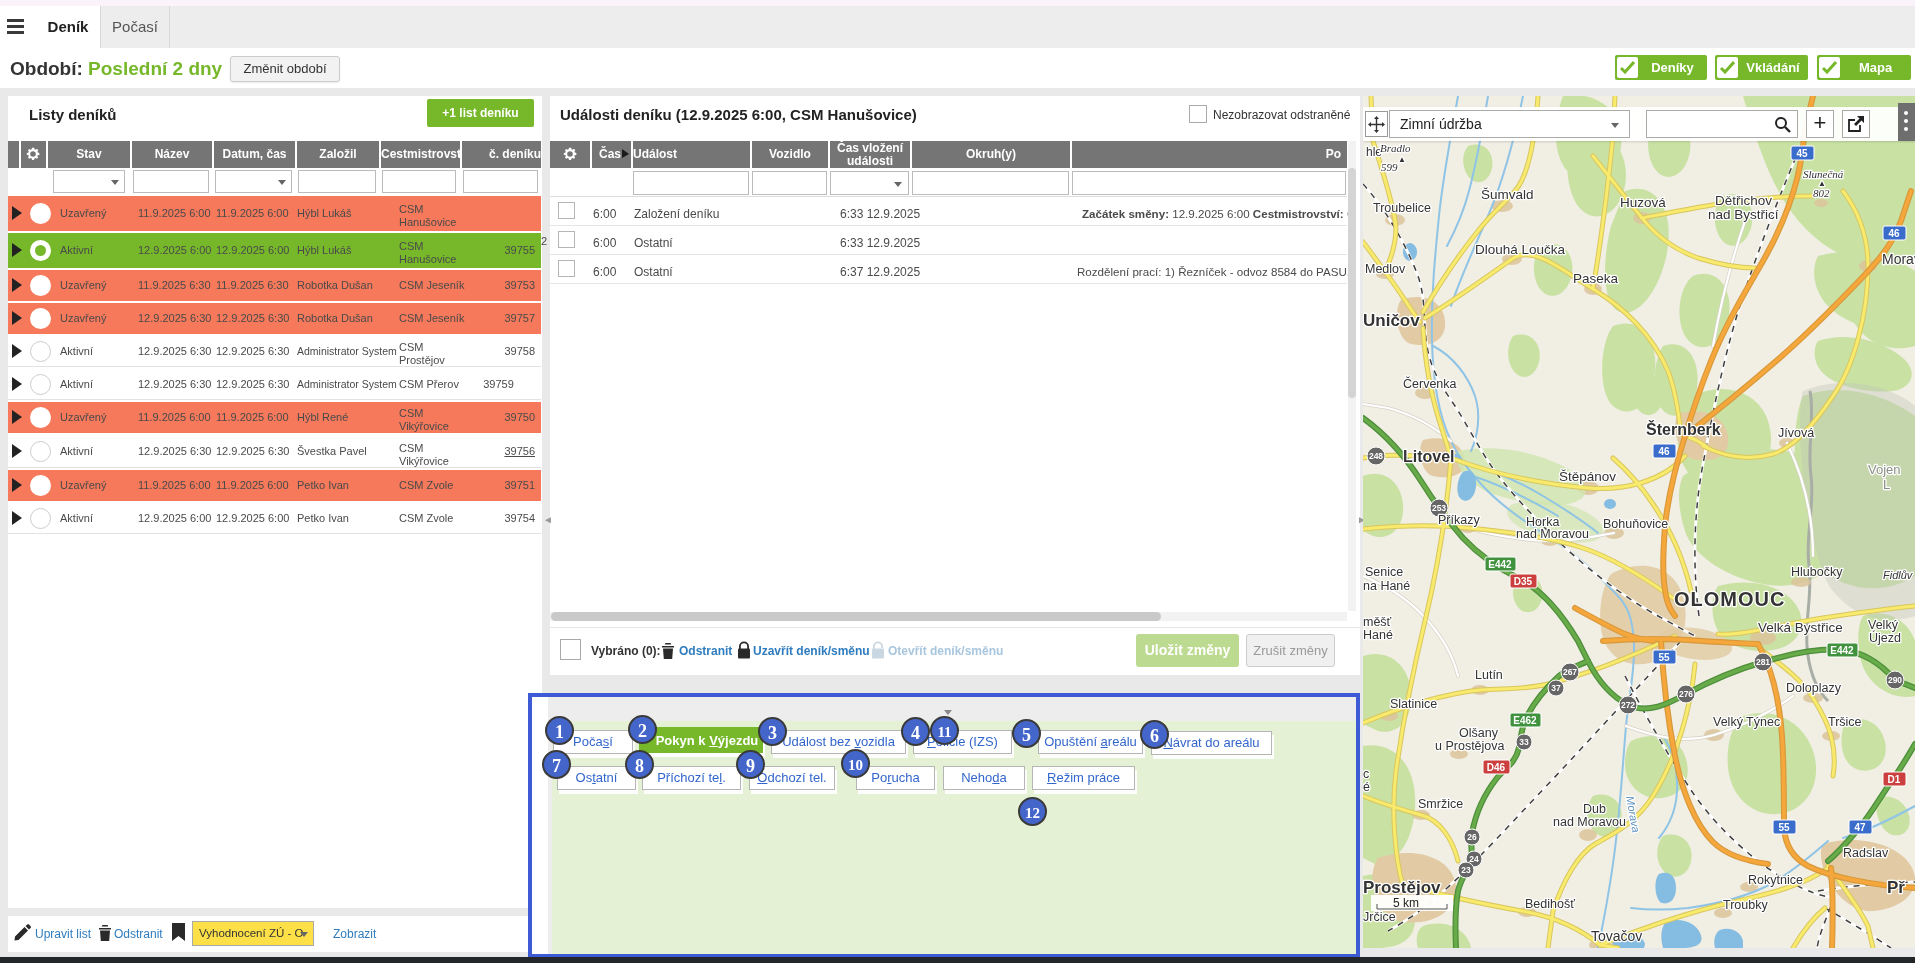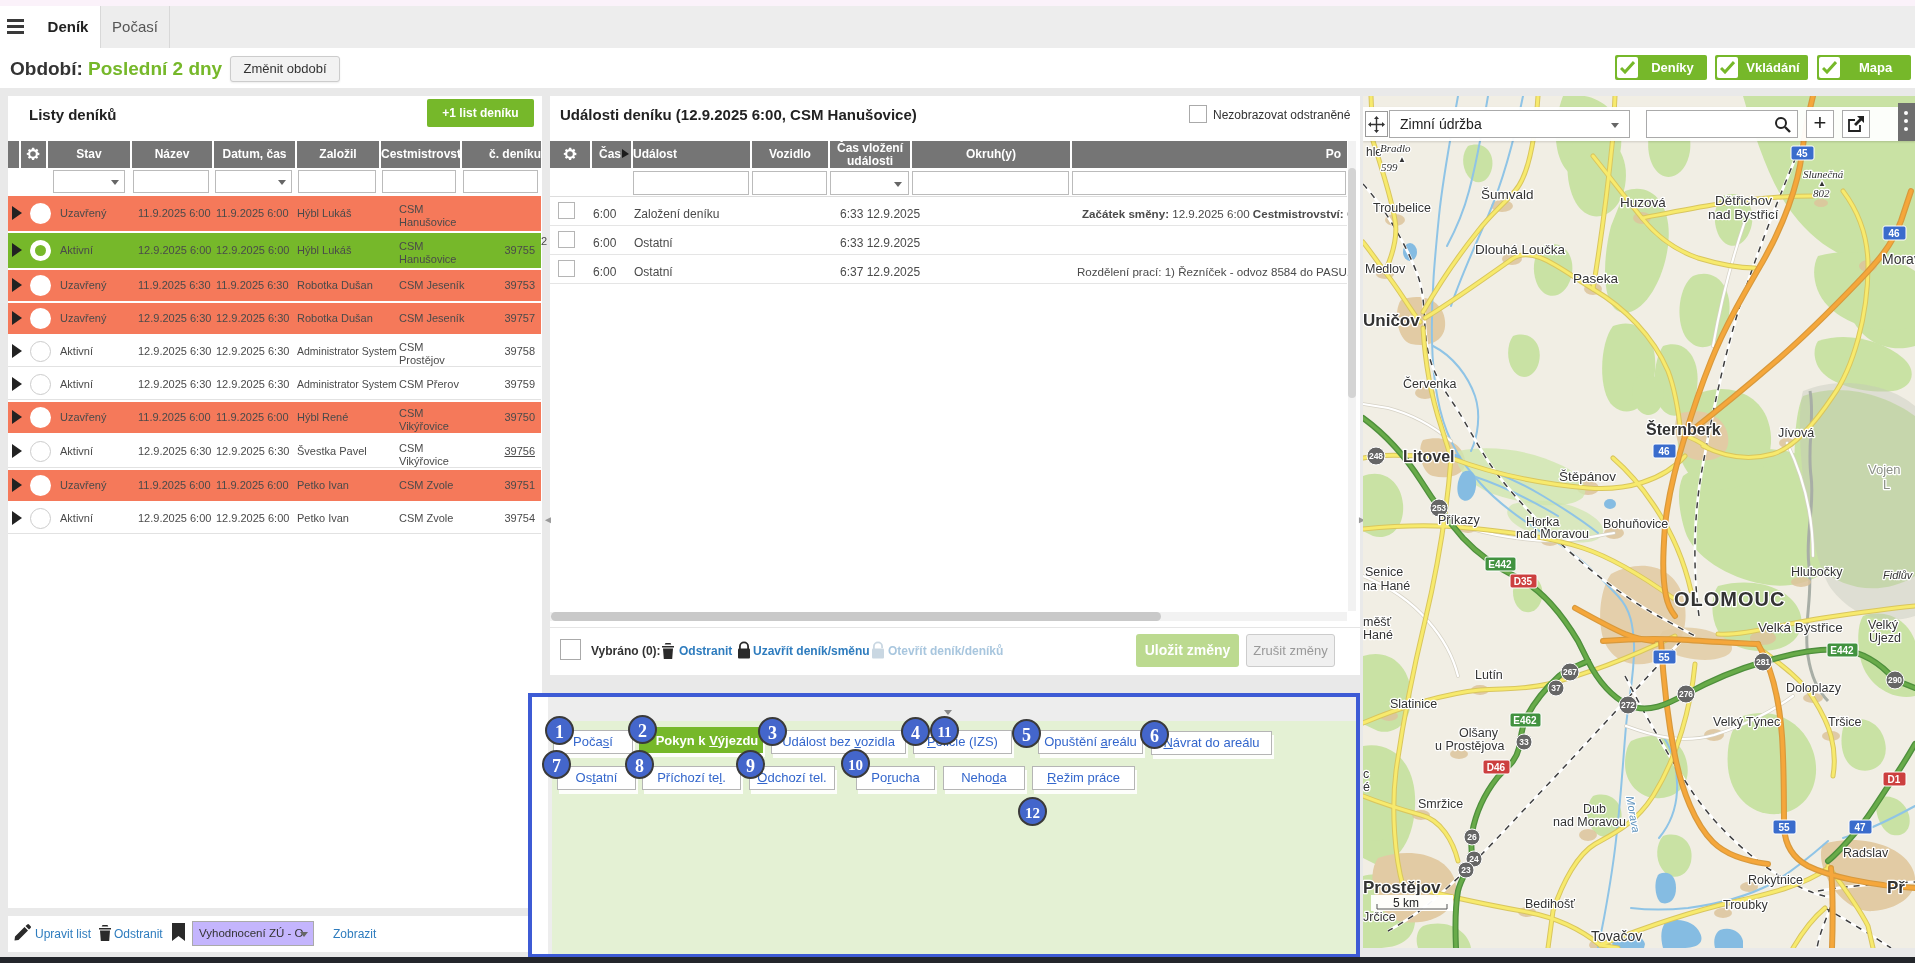--- a/index.html
+++ b/index.html
@@ -164,21 +164,21 @@
   <div class="rtxt" style="left:462px;top:345px;width:73px;text-align:right;">39758</div>
 
   <div class="abs" style="left:8px;top:369px;width:533px;height:31px;background:#fff;border-bottom:1px solid #e2e2e2;"></div>
   <div class="tri" style="left:12px;top:377px;"></div>
   <div class="radio" style="left:30px;top:374px;width:21px;height:21px;border:1px solid #ccc;"></div>
   <div class="rtxt" style="left:60px;top:378px;">Aktivní</div>
   <div class="rtxt" style="left:138px;top:378px;">12.9.2025 6:30</div>
   <div class="rtxt" style="left:216px;top:378px;">12.9.2025 6:30</div>
   <div class="rtxt" style="left:297px;top:378px;font-size:10.5px;">Administrator System</div>
   <div class="rtxt" style="left:399px;top:378px;width:80px;">CSM Přerov</div>
-  <div class="rtxt" style="left:462px;top:378px;width:73px;text-align:right;">39759</div>
+  <div class="rtxt" style="left:462px;top:378px;width:73px;text-align:center;">39759</div>
 
   <div class="abs" style="left:8px;top:402px;width:533px;height:31px;background:#f5795a;"></div>
   <div class="tri" style="left:12px;top:410px;"></div>
   <div class="radio" style="left:30px;top:407px;width:21px;height:21px;"></div>
   <div class="rtxt" style="left:60px;top:411px;">Uzavřený</div>
   <div class="rtxt" style="left:138px;top:411px;">11.9.2025 6:00</div>
   <div class="rtxt" style="left:216px;top:411px;">11.9.2025 6:00</div>
   <div class="rtxt" style="left:297px;top:411px;">Hýbl René</div>
   <div class="rtxt" style="left:399px;top:407px;width:80px;">CSM<br>Vikýřovice</div>
   <div class="rtxt" style="left:462px;top:411px;width:73px;text-align:right;">39750</div>
@@ -219,21 +219,21 @@
         <path fill="#2a2a2a" d="M1 12.5 0.5 16.5 4.5 16 14 6.5 10.5 3zM11.5 2 15 5.5 16.6 3.9a1.2 1.2 0 0 0 0-1.7L15 .5a1.2 1.2 0 0 0-1.7 0z"></path>
       </svg></div>
   <div class="abs link" style="left:35px;top:927px;font-size:12px;">Upravit list</div>
   <div class="abs" style="left:98px;top:924px;"><svg width="14" height="17" viewBox="0 0 14 17">
         <path fill="#2a2a2a" d="M1 4h12v1.5H1zM4.5 1h5l.8 1.5H3.7zM2 6.5h10L11.2 17H2.8z"></path>
       </svg></div>
   <div class="abs link" style="left:114px;top:927px;font-size:12px;">Odstranit</div>
   <div class="abs" style="left:172px;top:923px;"><svg width="13" height="18" viewBox="0 0 13 18">
         <path fill="#2a2a2a" d="M0 0h13v18l-6.5-5L0 18z"></path>
       </svg></div>
-  <div class="abs" style="left:192px;top:921px;width:122px;height:25px;background:#c4b5fd;border:1px solid #aaa;font-size:11.5px;color:#333;line-height:23px;padding-left:6px;white-space:nowrap;overflow:hidden;">Vyhodnocení ZÚ - O<div class="caret" style="right:5px;top:10px;"></div></div>
+  <div class="abs" style="left:192px;top:921px;width:122px;height:25px;background:#fde047;border:1px solid #aaa;font-size:11.5px;color:#333;line-height:23px;padding-left:6px;white-space:nowrap;overflow:hidden;">Vyhodnocení ZÚ - O<div class="caret" style="right:5px;top:10px;"></div></div>
   <div class="abs link" style="left:333px;top:927px;font-size:12px;">Zobrazit</div>
 
   <div class="abs" style="left:560px;top:106px;font-size:15px;font-weight:bold;color:#222;">Události deníku (12.9.2025 6:00, CSM Hanušovice)</div>
   <div class="abs" style="left:1189px;top:105px;width:18px;height:18px;background:#fff;border:1px solid #aaa;"></div>
   <div class="abs" style="left:1213px;top:108px;font-size:12px;color:#333;">Nezobrazovat odstraněné</div>
 
   <div class="abs thdr" style="left:550px;top:141px;width:40px;height:27px;"><svg width="16" height="16" viewBox="0 0 16 16" style="margin:5px 0 0 12px">
         <path fill="#fff" d="M8 5.2a2.8 2.8 0 1 0 0 5.6 2.8 2.8 0 0 0 0-5.6zm6.3 4.1-1.5-.3a4.9 4.9 0 0 1-.5 1.2l.9 1.2-1.4 1.4-1.2-.9c-.4.2-.8.4-1.2.5l-.3 1.5H7l-.3-1.5c-.4-.1-.8-.3-1.2-.5l-1.2.9-1.4-1.4.9-1.2c-.2-.4-.4-.8-.5-1.2l-1.5-.3V7l1.5-.3c.1-.4.3-.8.5-1.2l-.9-1.2 1.4-1.4 1.2.9c.4-.2.8-.4 1.2-.5L7 1.7h2.2l.3 1.5c.4.1.8.3 1.2.5l1.2-.9 1.4 1.4-.9 1.2c.2.4.4.8.5 1.2l1.5.3z"></path>
       </svg></div>
   <div class="abs thdr cell" style="left:592px;top:141px;width:39px;height:27px;line-height:27px;padding-left:7px;">Čas<span style="display:inline-block;width:0;height:0;border-top:5px solid transparent;border-bottom:4px solid transparent;border-left:7px solid #1a1a1a;margin-left:1px;"></span></div>
@@ -286,21 +286,21 @@
   <div class="abs link" style="left:679px;top:644px;font-size:12px;font-weight:bold;">Odstranit</div>
   <div class="abs" style="left:737px;top:641px;"><svg width="14" height="18" viewBox="0 0 14 18">
         <path fill="#2a2a2a" d="M2 8V5.5a5 5 0 0 1 10 0V8h-1.8V5.5a3.2 3.2 0 0 0-6.4 0V8z"></path>
         <rect fill="#2a2a2a" x="1" y="7.5" width="12" height="10" rx="1"></rect>
       </svg></div>
   <div class="abs link" style="left:753px;top:644px;font-size:12px;font-weight:bold;">Uzavřít deník/směnu</div>
   <div class="abs" style="left:871px;top:641px;"><svg width="14" height="18" viewBox="0 0 14 18" opacity="0.45">
         <path fill="#8aa8c0" d="M2 8V5.5a5 5 0 0 1 10 0V7h-1.8V5.5a3.2 3.2 0 0 0-6.4 0V8z"></path>
         <rect fill="#8aa8c0" x="1" y="7.5" width="12" height="10" rx="1"></rect>
       </svg></div>
-  <div class="abs" style="left:888px;top:644px;font-size:12px;font-weight:bold;color:#a8c6de;">Otevřít deník/deníků</div>
+  <div class="abs" style="left:888px;top:644px;font-size:12px;font-weight:bold;color:#a8c6de;">Otevřít deník/směnu</div>
   <div class="abs" style="left:1136px;top:634px;width:103px;height:33px;background:#bcda90;border-radius:3px;color:#fff;font-weight:bold;font-size:14px;text-align:center;line-height:33px;">Uložit změny</div>
   <div class="abs" style="left:1246px;top:634px;width:89px;height:33px;background:#f0f0f0;border:1px solid #ccc;border-radius:3px;color:#999;font-size:13px;text-align:center;line-height:31px;">Zrušit změny</div>
 
   <div class="abs" style="left:528px;top:693px;width:832px;height:265px;background:#e4f1d4;border:4px solid #3d5bd5;"></div>
     <div class="abs" style="left:532px;top:697px;width:16px;height:257px;background:#fff;"></div>
     <div class="abs" style="left:548px;top:697px;width:4px;height:257px;background:#ededed;"></div>
   <div class="abs" style="left:548px;top:697px;width:808px;height:24px;background:#ededed;"></div>
   <div class="abs caret" style="left:944px;top:710px;border-top-color:#888;"></div>
   <div class="abs" style="left:553px;top:745px;width:819px;height:0;"></div>
 

